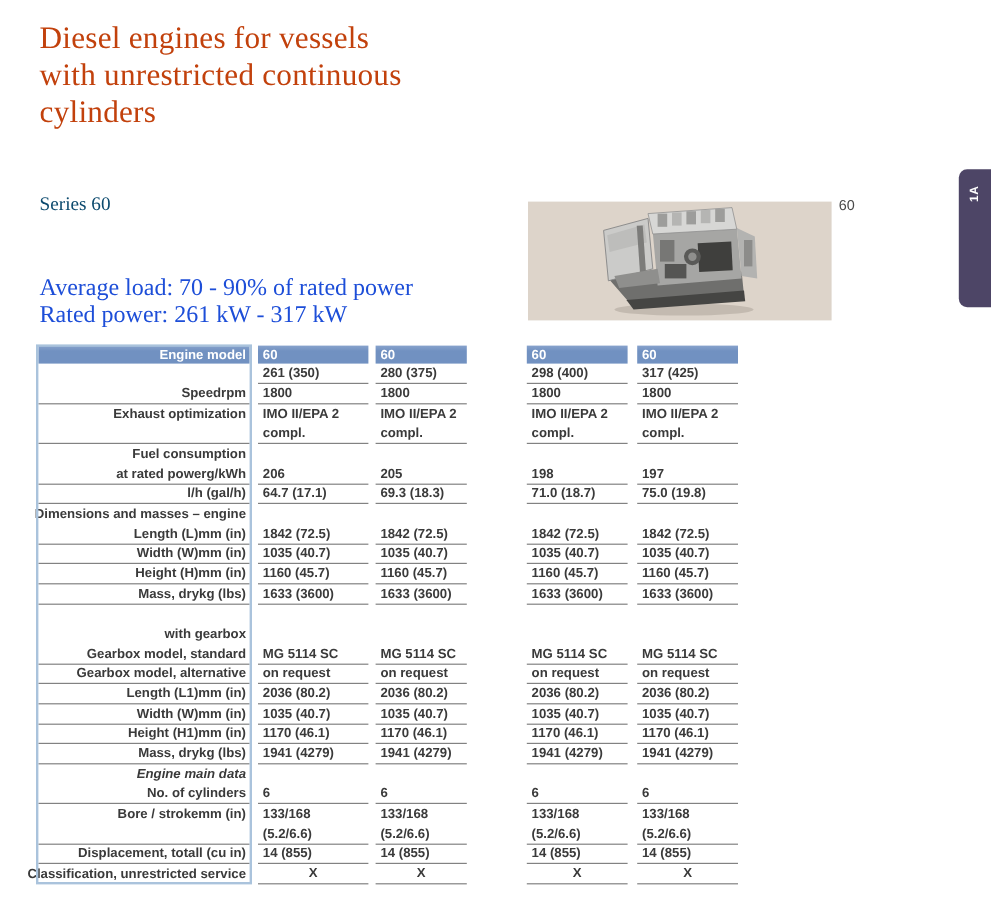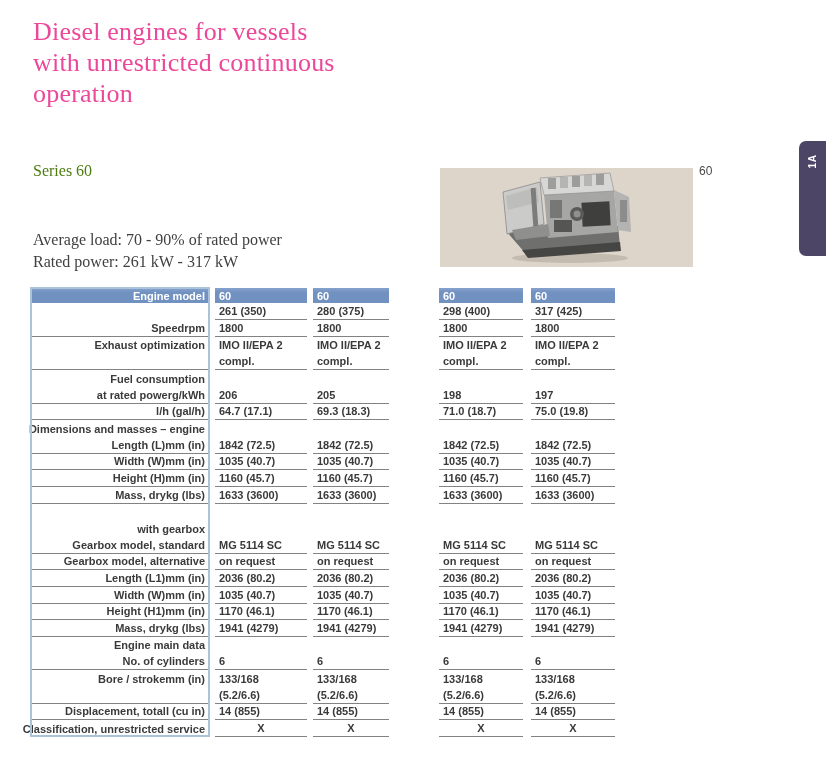--- a/index.html
+++ b/index.html
@@ -6,31 +6,31 @@
   .page {
     position:relative; width:826px; height:757px; background:#ffffff;
     font-family:"Liberation Sans", sans-serif; overflow:hidden;
   }
 
   
   .doc-title {
     position:absolute; left:33px; top:16px;
     font-family:"Liberation Serif", serif;
     font-size:26px; line-height:31px; font-weight:400;
-    color:#ec4899; letter-spacing:0.2px;
+    color:#c2410c; letter-spacing:0.2px;
   }
   .series {
     position:absolute; left:33px; top:162px;
     font-family:"Liberation Serif", serif;
-    font-size:16px; color:#4d7c0f;
+    font-size:16px; color:#0c4a6e;
   }
   .load-block {
     position:absolute; left:33px; top:229px;
     font-family:"Liberation Serif", serif;
-    font-size:16px; line-height:22px; color:#404040;
+    font-size:20px; line-height:22px; color:#1d4ed8;
   }
 
   
   .figure {
     position:absolute; left:440px; top:168px; width:253px; height:99px;
     background:#ddd4ca;
   }
   .figure svg { position:absolute; left:58px; top:2px; }
   .figure-num {
     position:absolute; left:699px; top:164px;
@@ -74,21 +74,21 @@
   }
 </style>
 </head>
 <body>
 
 <div class="page">
 
   <div class="doc-title">
     <div>Diesel engines for vessels</div>
     <div>with unrestricted continuous</div>
-    <div>operation</div>
+    <div>cylinders</div>
   </div>
 
   <div class="series">Series 60</div>
 
   <div class="load-block">
     <div>Average load: 70 - 90% of rated power</div>
     <div>Rated power:  261 kW - 317 kW</div>
   </div>
 
   <div class="figure">
@@ -311,21 +311,21 @@
         <div class="trow" style="top: 333.333px; height: 16.6667px;">
           <div class="cell cell-label u-line">
             <span>Mass, dry</span>
             <span>kg (lbs)</span>
           </div>
           <div class="cell c0 u-line">1941 (4279)</div>
           <div class="cell c1 u-line">1941 (4279)</div>
           <div class="cell c2 u-line">1941 (4279)</div>
           <div class="cell c3 u-line">1941 (4279)</div>
         </div>
-        <div class="trow" style="top: 350px; height: 16.6667px;">
+        <div class="trow" style="top: 350px; height: 16.6667px; font-style: italic;">
           <div class="cell cell-label">
             <span>Engine main data</span>
           </div>
           <div class="cell c0"></div>
           <div class="cell c1"></div>
           <div class="cell c2"></div>
           <div class="cell c3"></div>
         </div>
         <div class="trow" style="top: 366.667px; height: 16.6667px;">
           <div class="cell cell-label u-line">

